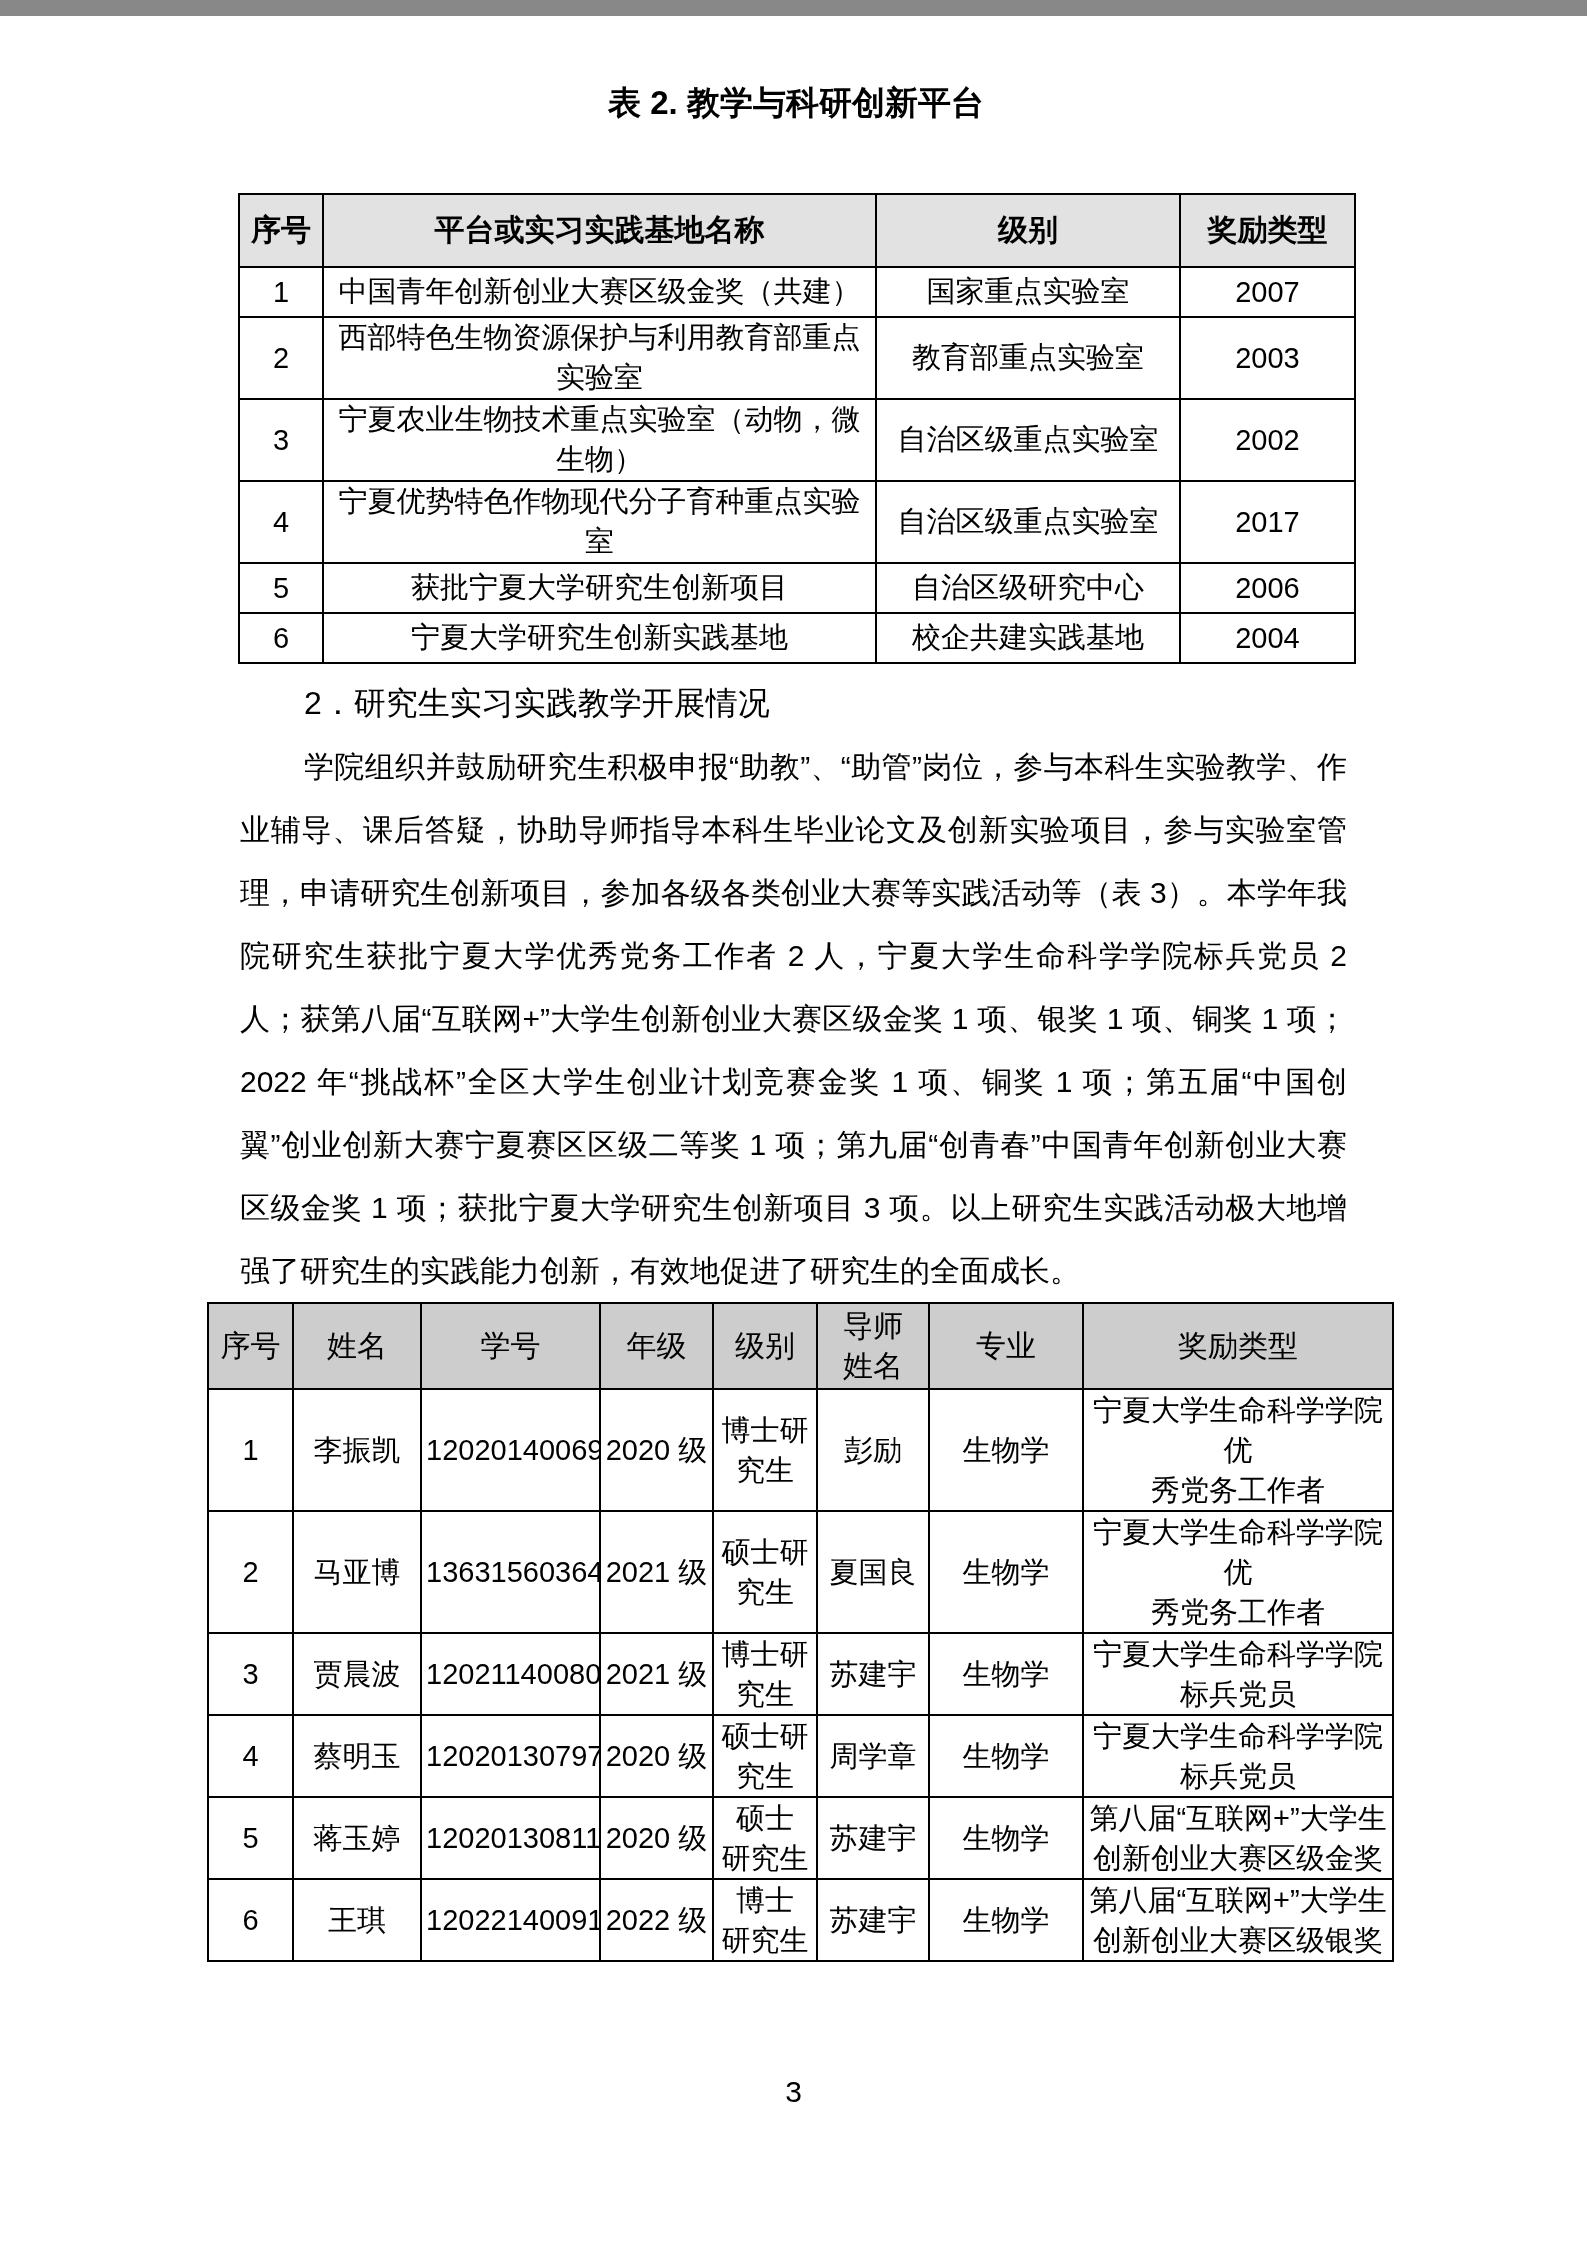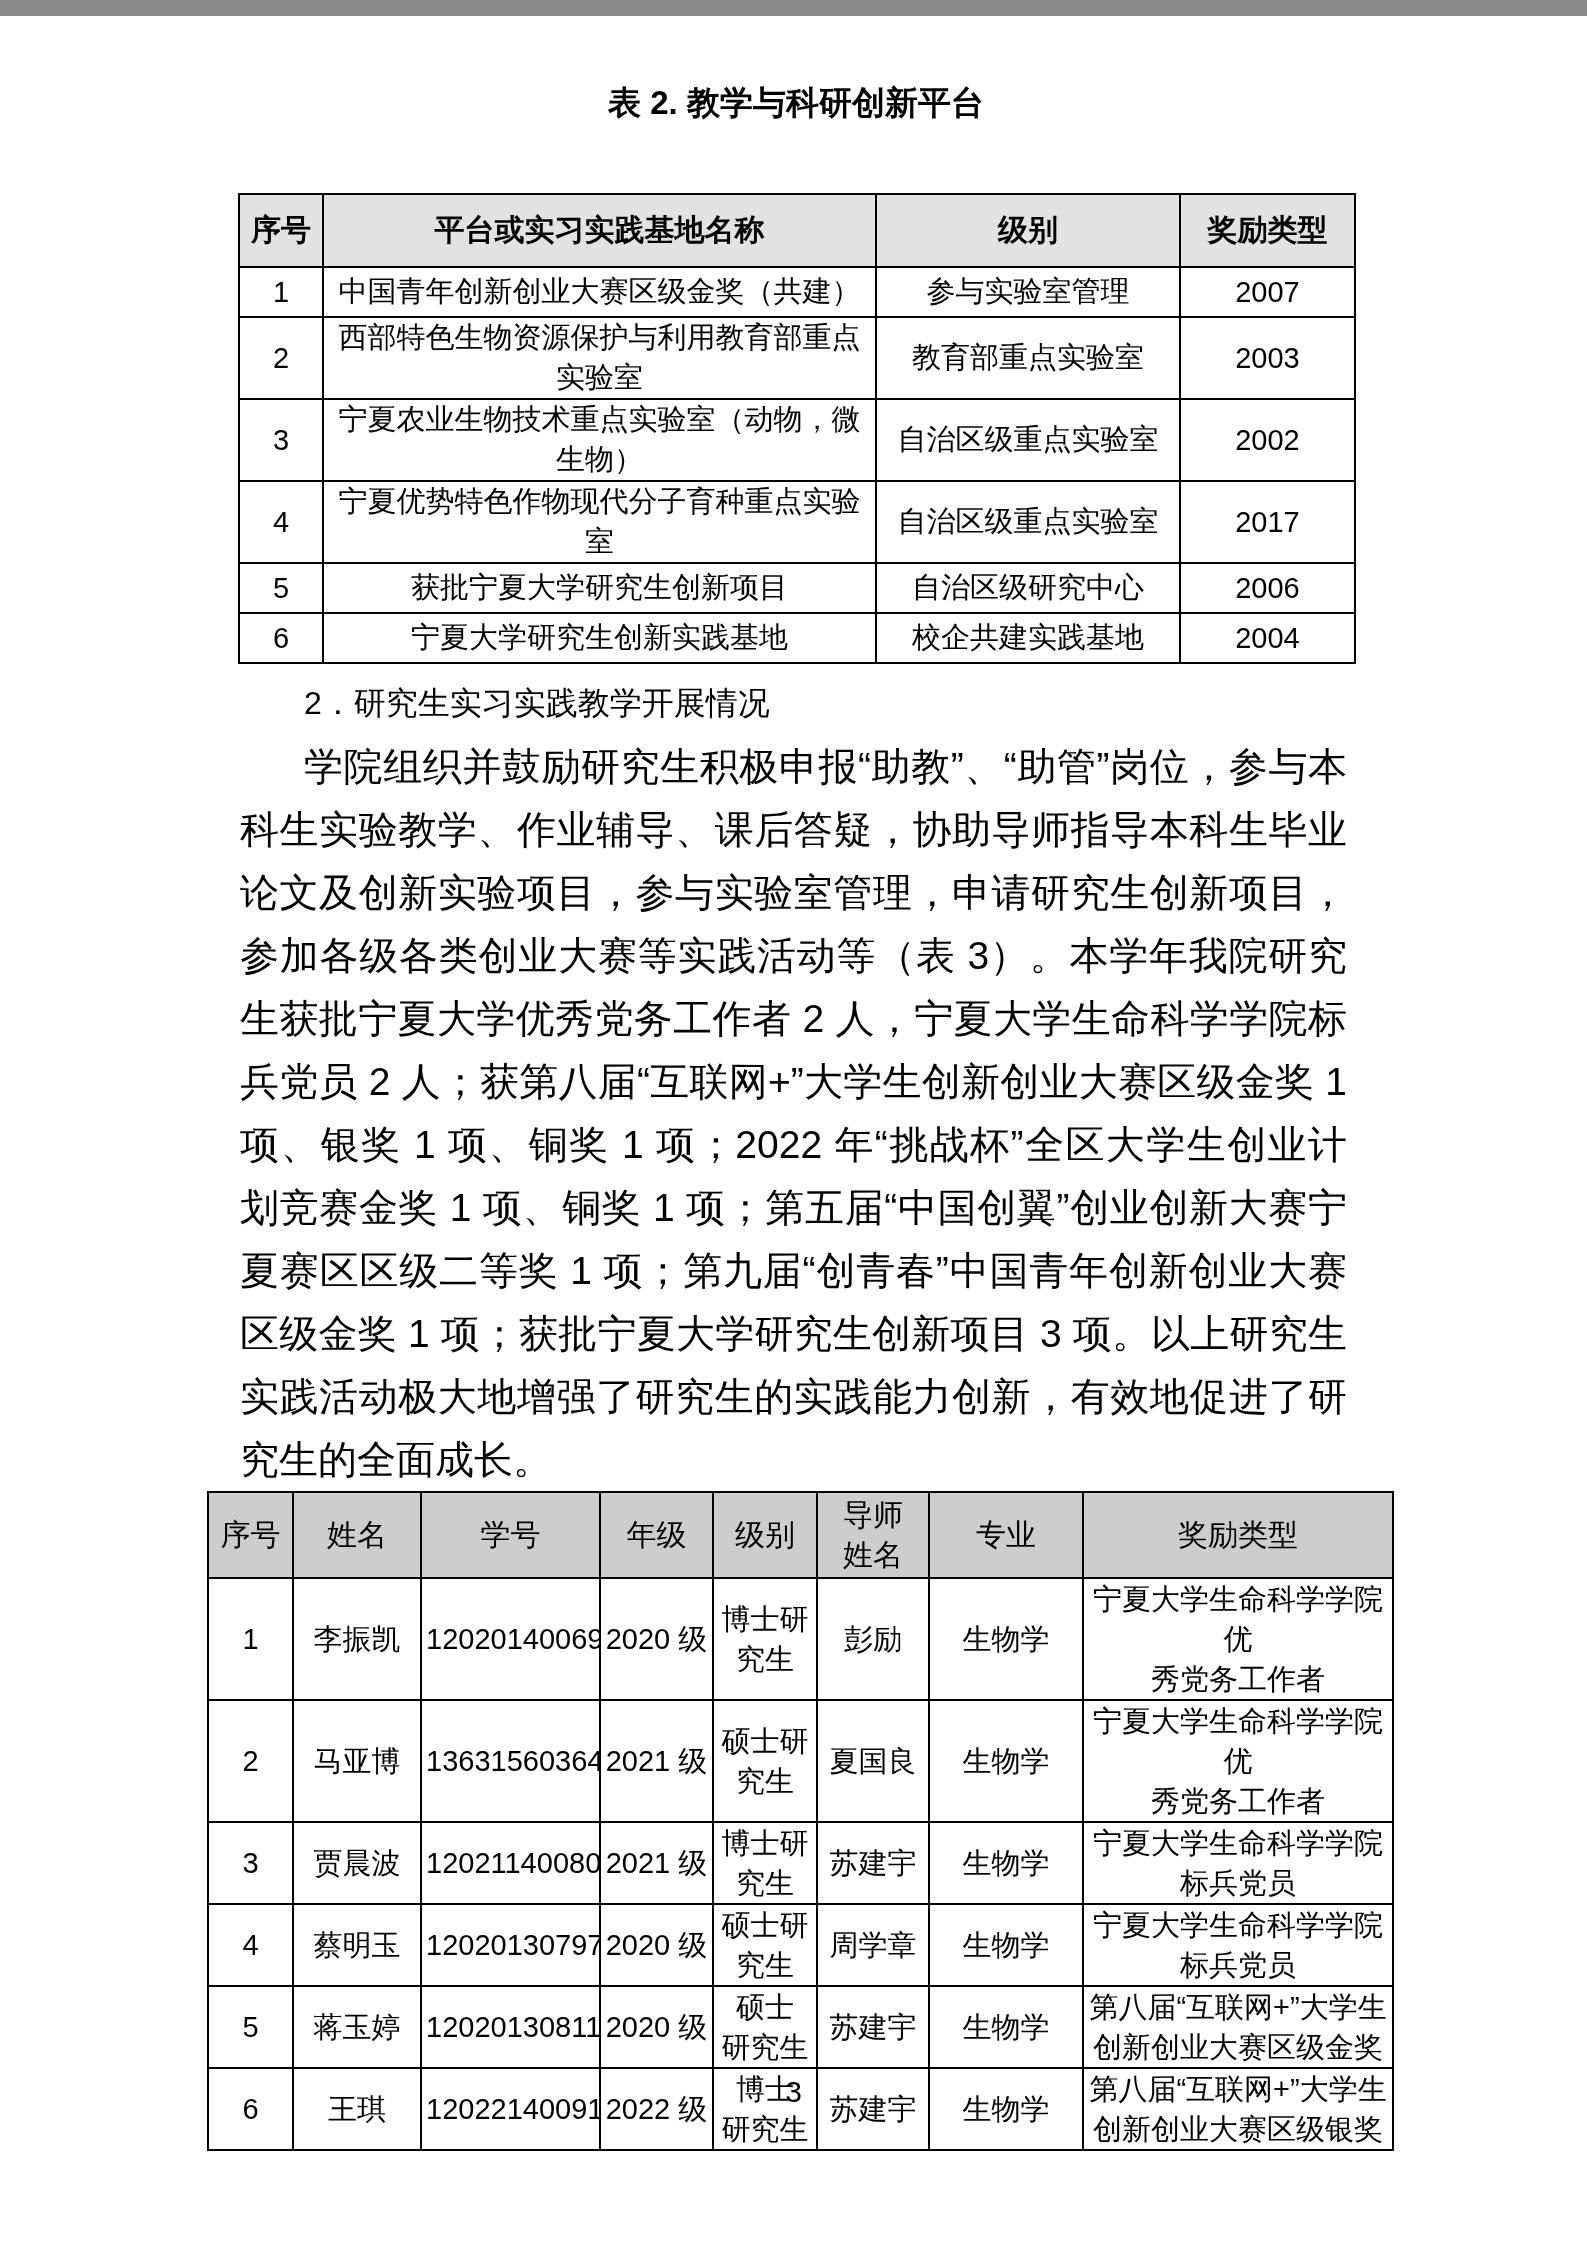--- a/index.html
+++ b/index.html
@@ -27,21 +27,21 @@
   
   .t3 { margin-left:207px; width:1185px; }
   .t3 th { height:86px; background:#cdcdcd; font-weight:normal; font-size:30px; line-height:40px; }
   .t3 td { height:81px; font-size:29px; line-height:40px; }
 
   .section-heading {
     margin:8px 0 0 240px; width:1107px; font-size:32px; line-height:63px;
     text-indent:64px;
   }
   .body-paragraph {
-    margin:0 0 0 240px; width:1107px; font-size:39px; line-height:63px;
+    margin:0 0 0 240px; width:1107px; font-size:30px; line-height:63px;
     text-align:justify; text-indent:64px;
   }
   .page-number {
     position:absolute; left:0; bottom:152px; width:100%;
     text-align:center; font-size:30px;
   }
 </style>
 </head>
 <body>
 
@@ -61,21 +61,21 @@
         <th>序号</th>
         <th>平台或实习实践基地名称</th>
         <th>级别</th>
         <th>奖励类型</th>
       </tr>
     </thead>
     <tbody>
       <tr>
         <td>1</td>
         <td>中国青年创新创业大赛区级金奖（共建）</td>
-        <td>参与实验室管理</td>
+        <td>国家重点实验室</td>
         <td>2007</td>
       </tr>
       <tr>
         <td>2</td>
         <td>西部特色生物资源保护与利用教育部重点实验室</td>
         <td>教育部重点实验室</td>
         <td>2003</td>
       </tr>
       <tr>
         <td>3</td>

